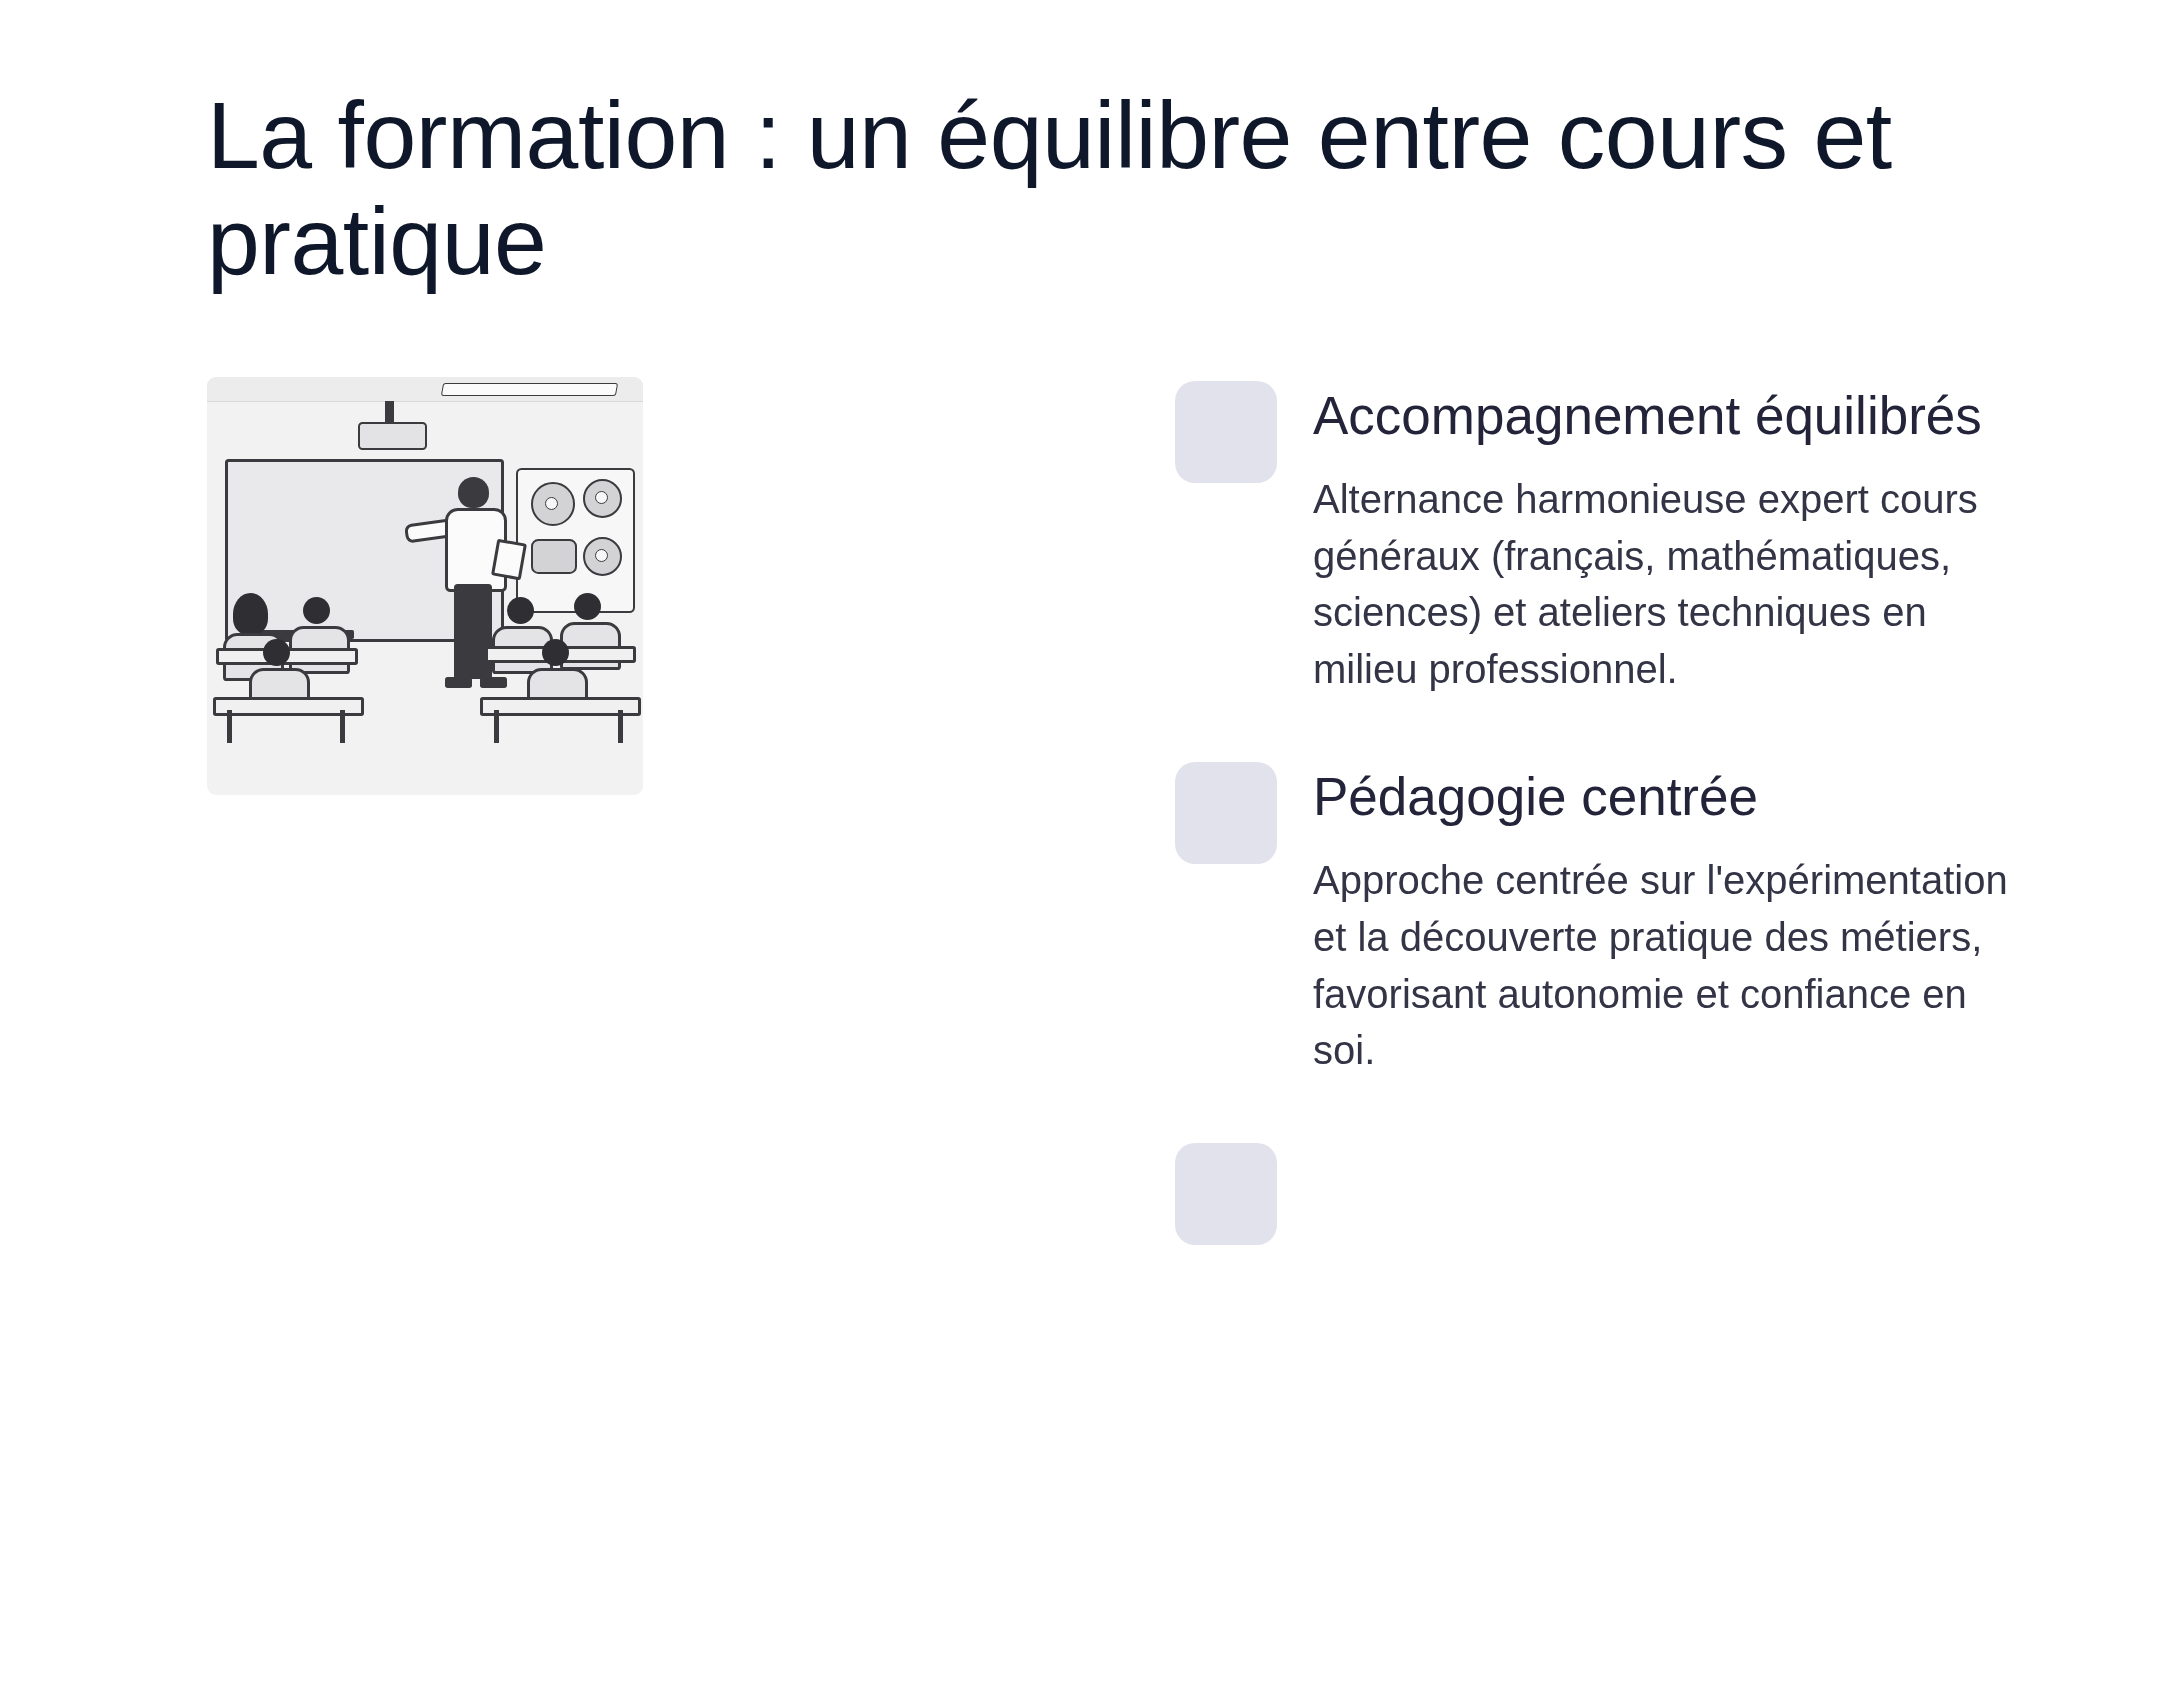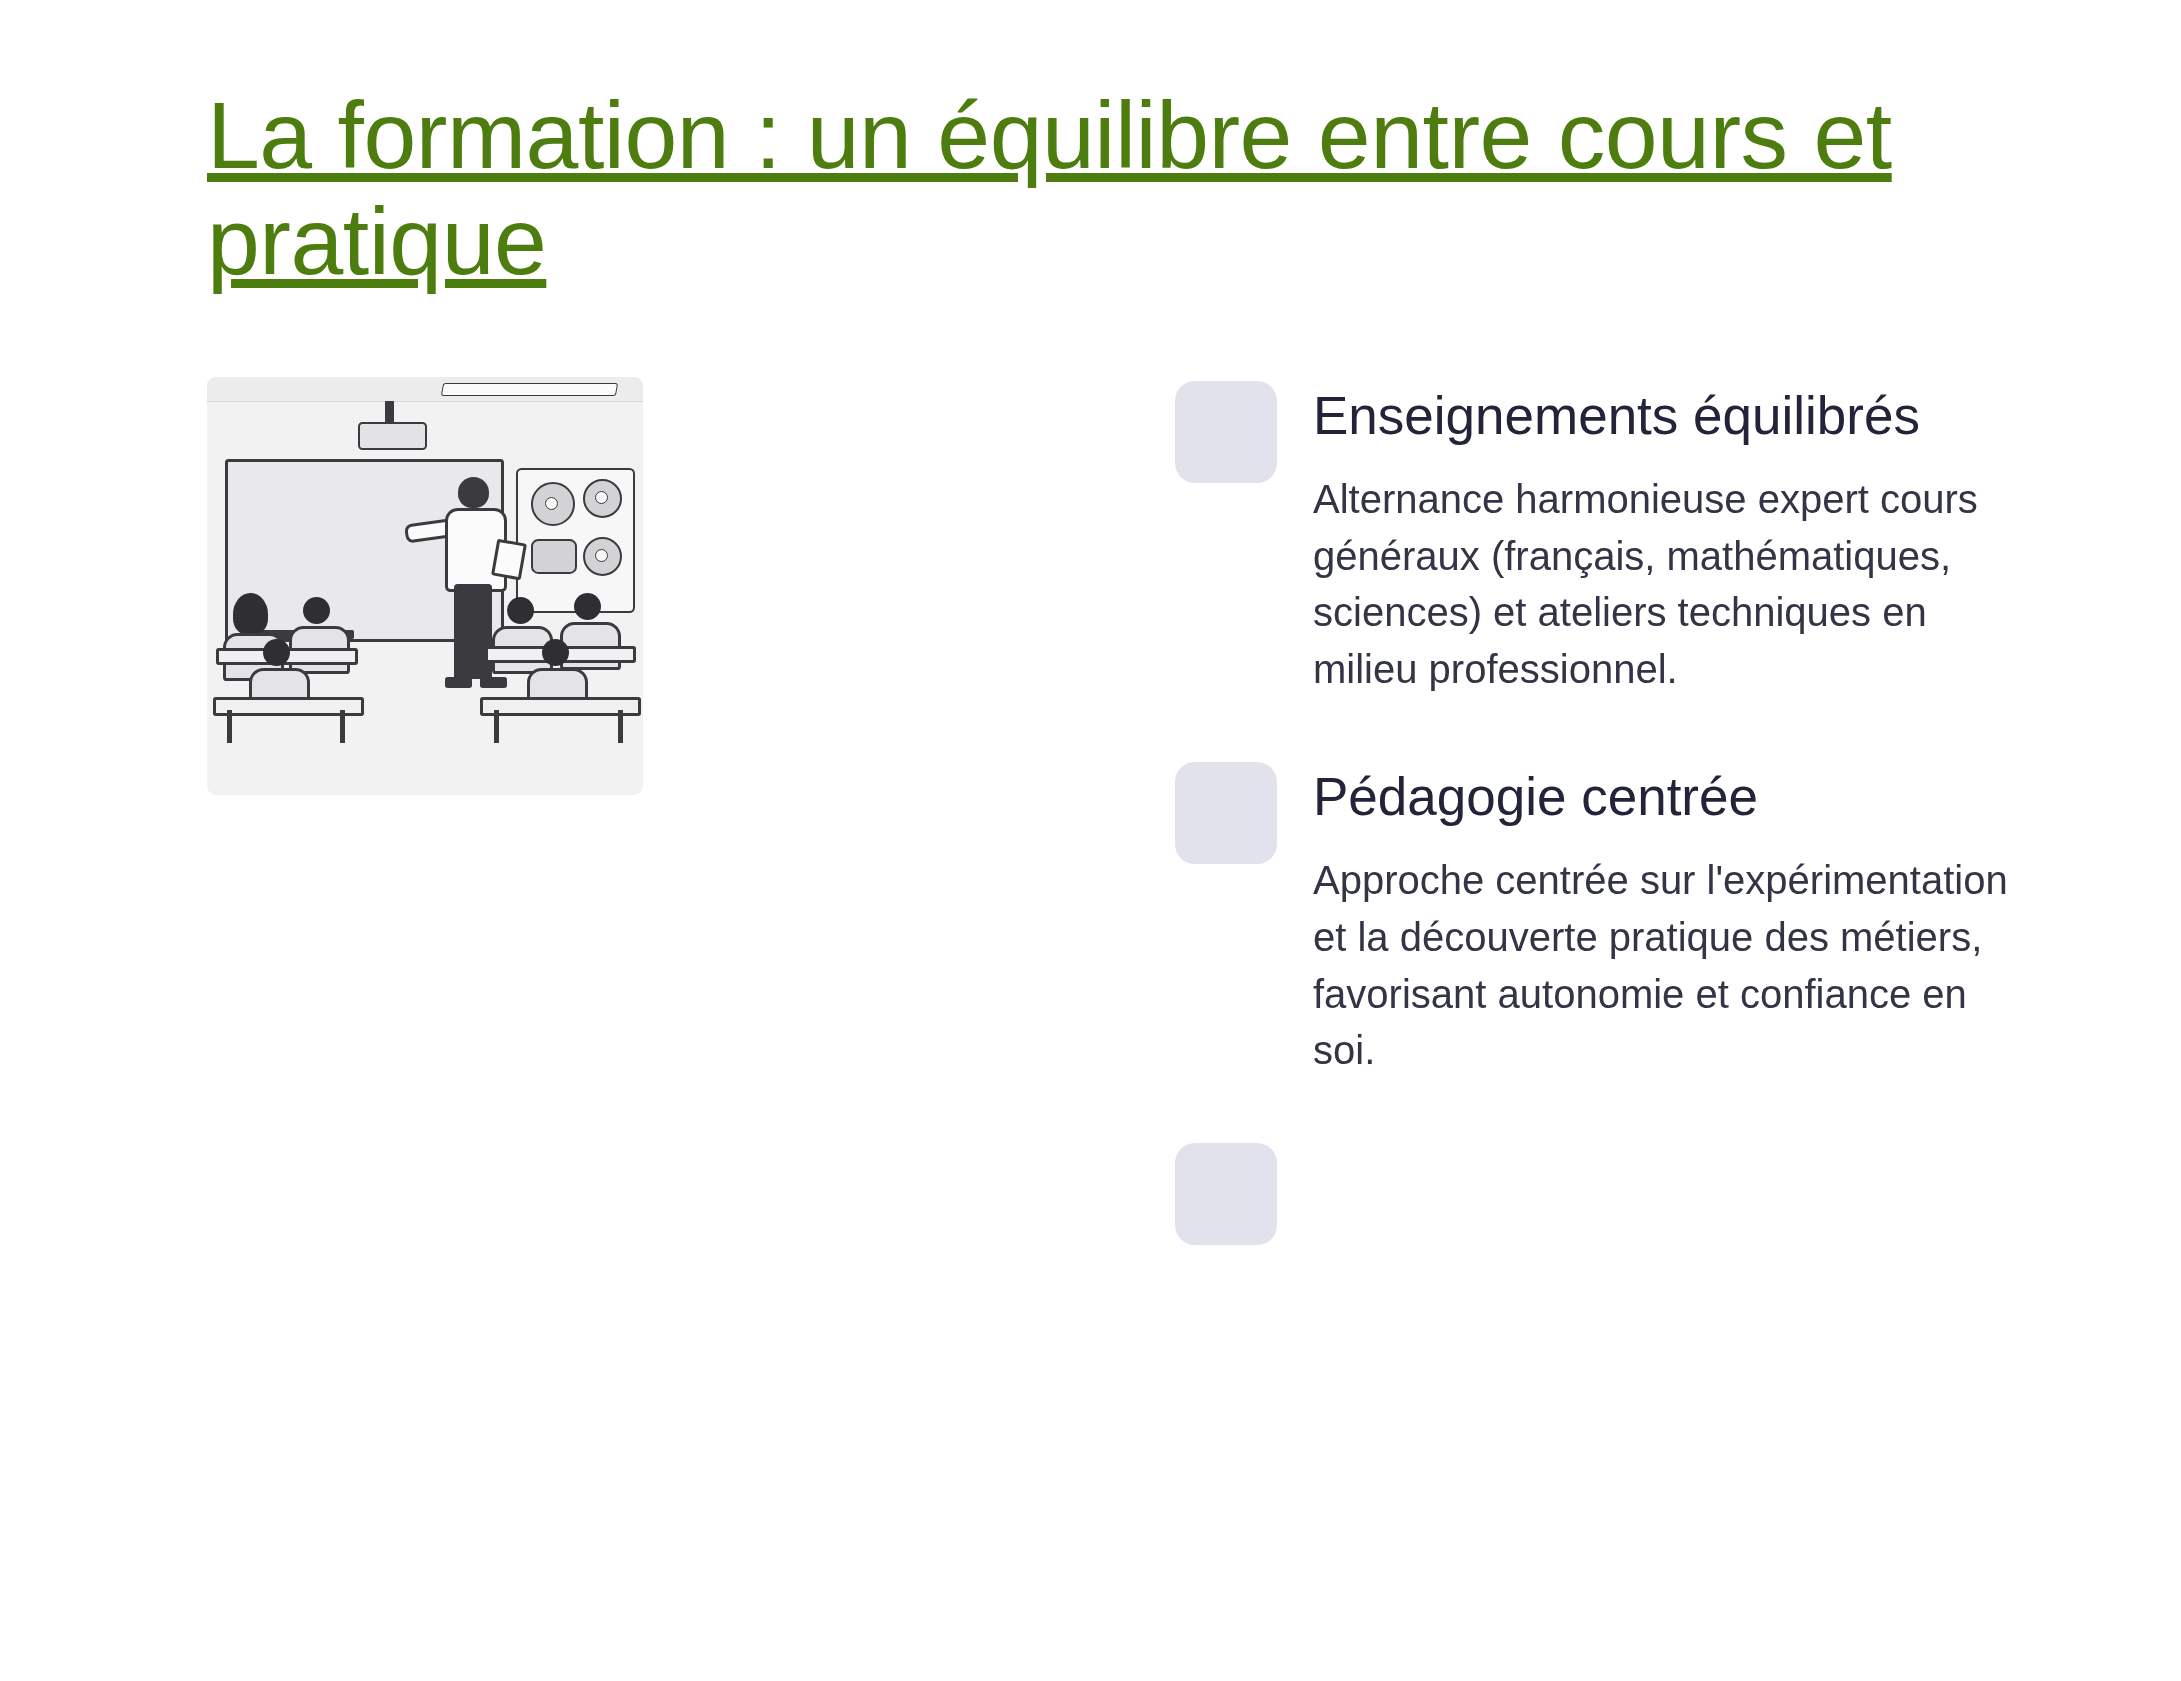--- a/index.html
+++ b/index.html
@@ -23,22 +23,21 @@
   }
   .title {
     position: absolute;
     left: 207px;
     top: 18px;
     width: 1809px;
     font-size: 95px;
     line-height: 1.12;
     font-weight: 400;
     letter-spacing: -0.5px;
-    color: #4d7c0f;
-    text-decoration: underline;
+    color: #0f172a;
   }
   .content {
     position: absolute;
     left: 207px;
     top: 377px;
     width: 1818px;
     display: flex;
     flex-direction: row;
     align-items: flex-start;
   }
@@ -300,21 +299,21 @@
         <div class="desk-leg" style="left:287px; top:333px; height:33px;"></div>
         <div class="desk-leg" style="left:411px; top:333px; height:33px;"></div>
       </div>
     </div>
 
     <div class="features">
 
       <div class="feature">
         <div class="feature-icon"></div>
         <div class="feature-text">
-          <h2 class="feature-title">Enseignements équilibrés</h2>
+          <h2 class="feature-title">Accompagnement équilibrés</h2>
           <p class="feature-desc">Alternance harmonieuse expert cours généraux (français, mathématiques, sciences) et ateliers techniques en milieu professionnel.</p>
         </div>
       </div>
 
       <div class="feature">
         <div class="feature-icon"></div>
         <div class="feature-text">
           <h2 class="feature-title">Pédagogie centrée</h2>
           <p class="feature-desc">Approche centrée sur l'expérimentation et la découverte pratique des métiers, favorisant autonomie et confiance en soi.</p>
         </div>

